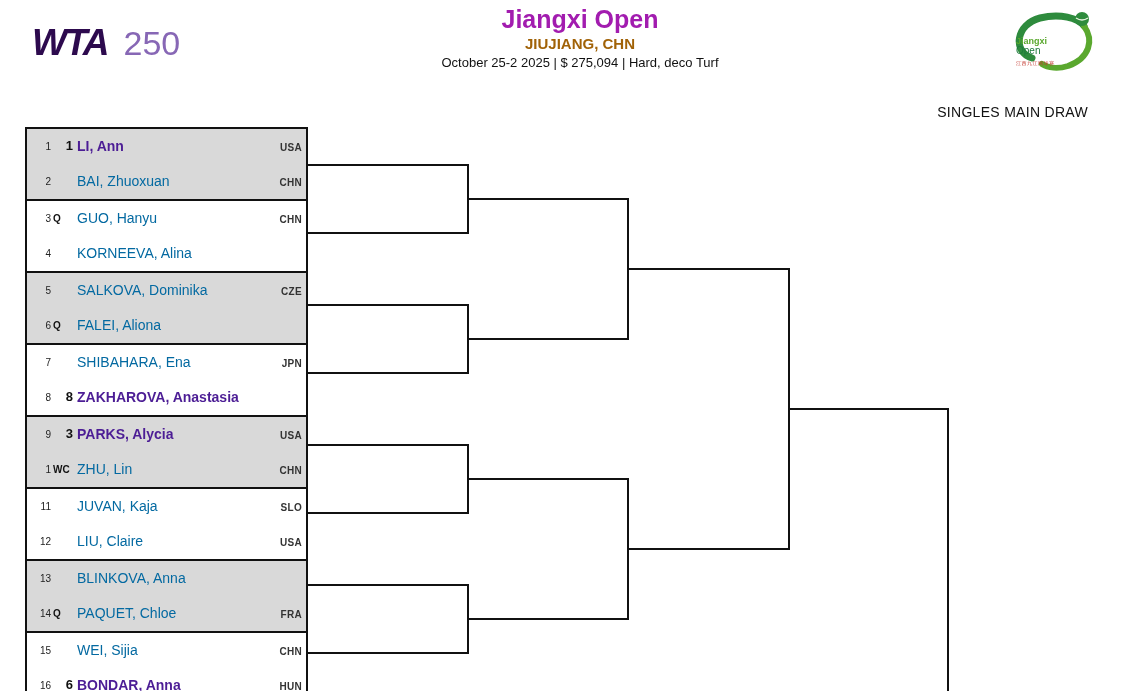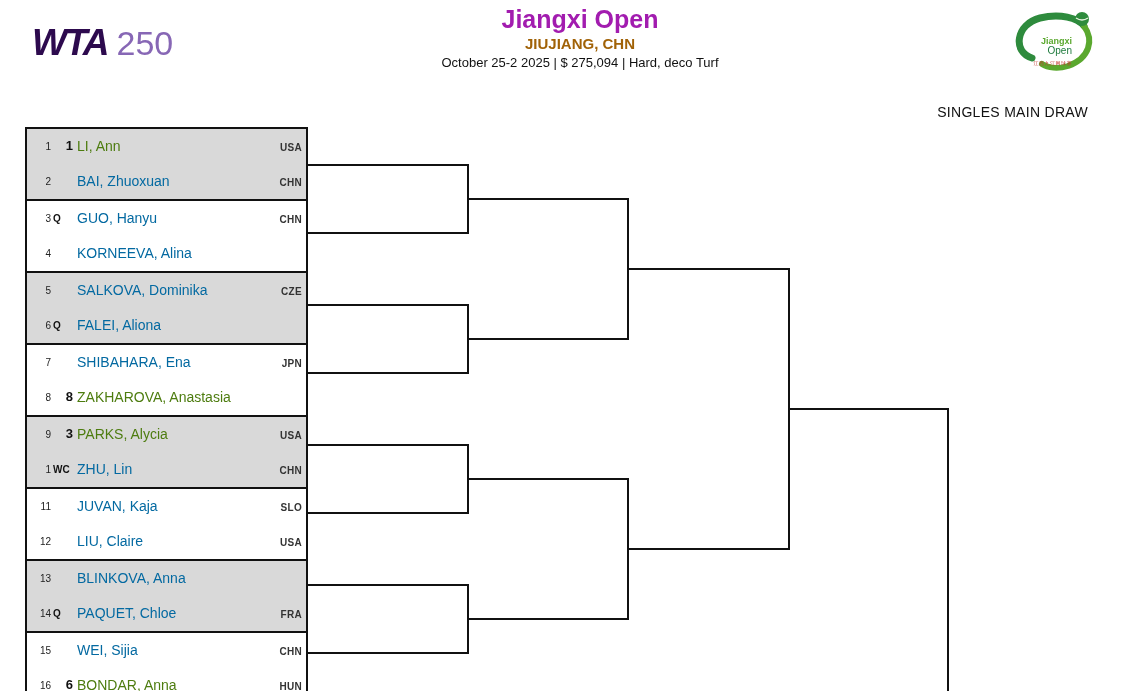--- a/index.html
+++ b/index.html
@@ -30,21 +30,21 @@
     font-size: 37px;
     font-weight: bold;
     font-style: italic;
     color: #2d0a4e;
     letter-spacing: -2px;
   }
   #wta-tier {
     font-size: 34px;
     font-weight: normal;
     color: #8767b5;
-    margin-left: 9px;
+    margin-left: 16px;
     letter-spacing: 0px;
   }
 
   #title-block {
     position: absolute;
     left: 380px;
     top: 4px;
     width: 400px;
     text-align: center;
   }
@@ -71,21 +71,21 @@
     left: 1002px;
     top: 6px;
     width: 108px;
     height: 68px;
   }
   #event-logo-text {
     position: absolute;
     left: 14px;
     top: 30px;
     width: 56px;
-    text-align: right;
+    text-align: left;
     line-height: 10px;
   }
   .logo-line1 { font-size: 9px; color: #5aa82e; font-weight: bold; display:block;}
   .logo-line2 { font-size: 10px; color: #1d7a3c; font-weight: normal; display:block;}
   .logo-line3 { font-size: 5px; color: #c2352c; display:block; margin-top:2px; letter-spacing:0.5px;}
 
   #draw-label {
     position: absolute;
     right: 33px;
     top: 104px;
@@ -145,21 +145,21 @@
     color: #111;
   }
   .p-name {
     position: absolute;
     left: 50px;
     top: 9px;
     font-size: 14px;
     color: #0369a1;
     white-space: nowrap;
   }
-  .p-name.seeded { font-weight: normal; color: #4d7c0f; }
+  .p-name.seeded { font-weight: bold; color: #4c1d95; }
   .p-country {
     position: absolute;
     right: 4px;
     top: 13px;
     font-size: 10px;
     font-weight: bold;
     color: #333;
     letter-spacing: 0.3px;
   }
 

